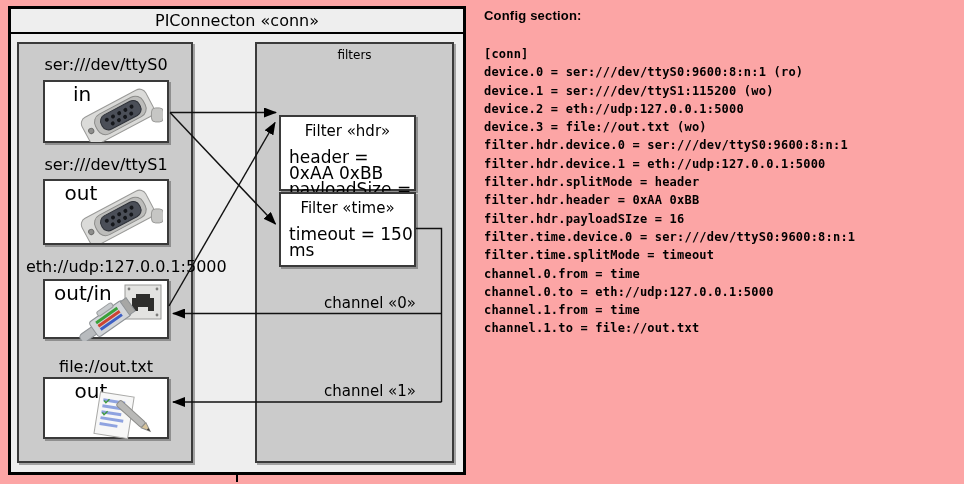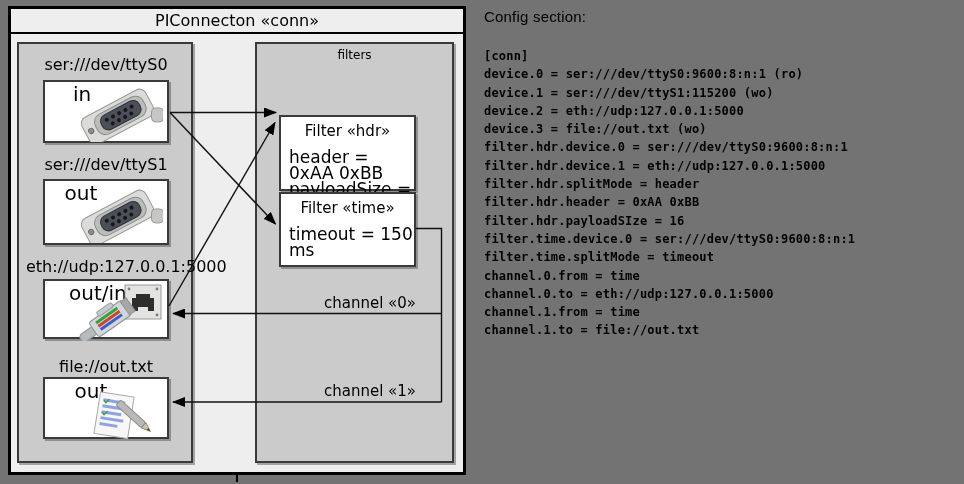--- a/index.html
+++ b/index.html
@@ -1,50 +1,50 @@
 <!DOCTYPE html>
 <html><head>
 <meta charset="utf-8">
 <style>
   html,body{margin:0;padding:0;background:#fff;}
-  .stage{position:relative;width:964px;height:484px;background:#737373;overflow:hidden;
+  .stage{position:relative;width:964px;height:484px;background:#fca5a5;overflow:hidden;
          font-family:"DejaVu Sans","Liberation Sans",sans-serif;color:#000;}
 
   
   .diagram{position:absolute;left:0;top:0;width:470px;height:484px;}
   .outer-box{position:absolute;left:8px;top:6px;width:458px;height:469px;
              background:#eeeeee;border:3px solid #000;box-sizing:border-box;}
   .outer-title{position:absolute;left:0;right:0;top:0;height:23px;line-height:23px;
                border-bottom:2px solid #000;text-align:center;font-size:16px;}
   .bottom-tick{position:absolute;left:236px;top:472px;width:2px;height:10px;background:#000;}
 
   .col{position:absolute;background:#cbcbcb;border:2px solid #3a3a3a;box-sizing:border-box;
        box-shadow:2px 2px 0 rgba(70,70,70,.45);}
   .devices-col{left:17px;top:42px;width:176px;height:421px;}
   .filters-col{left:255px;top:42px;width:199px;height:421px;}
   .filters-title{position:absolute;left:0;right:0;top:4px;text-align:center;font-size:12px;}
 
   .dev-url{position:absolute;left:26px;width:160px;text-align:center;font-size:16px;}
   .dev-box{position:absolute;left:43px;width:126px;background:#fff;border:2px solid #3a3a3a;
            box-sizing:border-box;box-shadow:2px 2px 0 rgba(70,70,70,.45);}
   .dev-label{position:absolute;top:1px;left:0;right:0;text-align:center;font-size:20px;line-height:22px;}
-  .dev-label.left{text-align:left;padding-left:24px;}
+  .dev-label.left{text-align:left;padding-left:9px;}
   .dev-icon{position:absolute;}
 
   .filter-box{position:absolute;left:279px;width:137px;background:#fff;border:2px solid #3a3a3a;
               box-sizing:border-box;box-shadow:2px 2px 0 rgba(70,70,70,.45);}
   .filter-title{position:absolute;left:0;right:0;top:5px;text-align:center;font-size:15px;}
   .filter-props{position:absolute;left:8px;top:32px;font-size:17px;line-height:16px;}
 
   .overlay{position:absolute;left:0;top:0;pointer-events:none;}
   .overlay text{font-family:"DejaVu Sans","Liberation Sans",sans-serif;font-size:15px;fill:#000;}
 
   
   .config{position:absolute;left:484px;top:8px;}
-  .config-heading{font-family:"Liberation Sans",sans-serif;font-size:15px;font-weight:400;
+  .config-heading{font-family:"Liberation Sans",sans-serif;font-size:13px;font-weight:700;
                   letter-spacing:.2px;}
   .config-lines{margin-top:22px;font-family:"DejaVu Sans Mono","Liberation Mono",monospace;
                 font-size:12px;font-weight:700;line-height:18.3px;letter-spacing:.2px;}
   .config-line{white-space:pre;}
 </style>
 </head>
 <body>
 
 <div class="stage">
 

